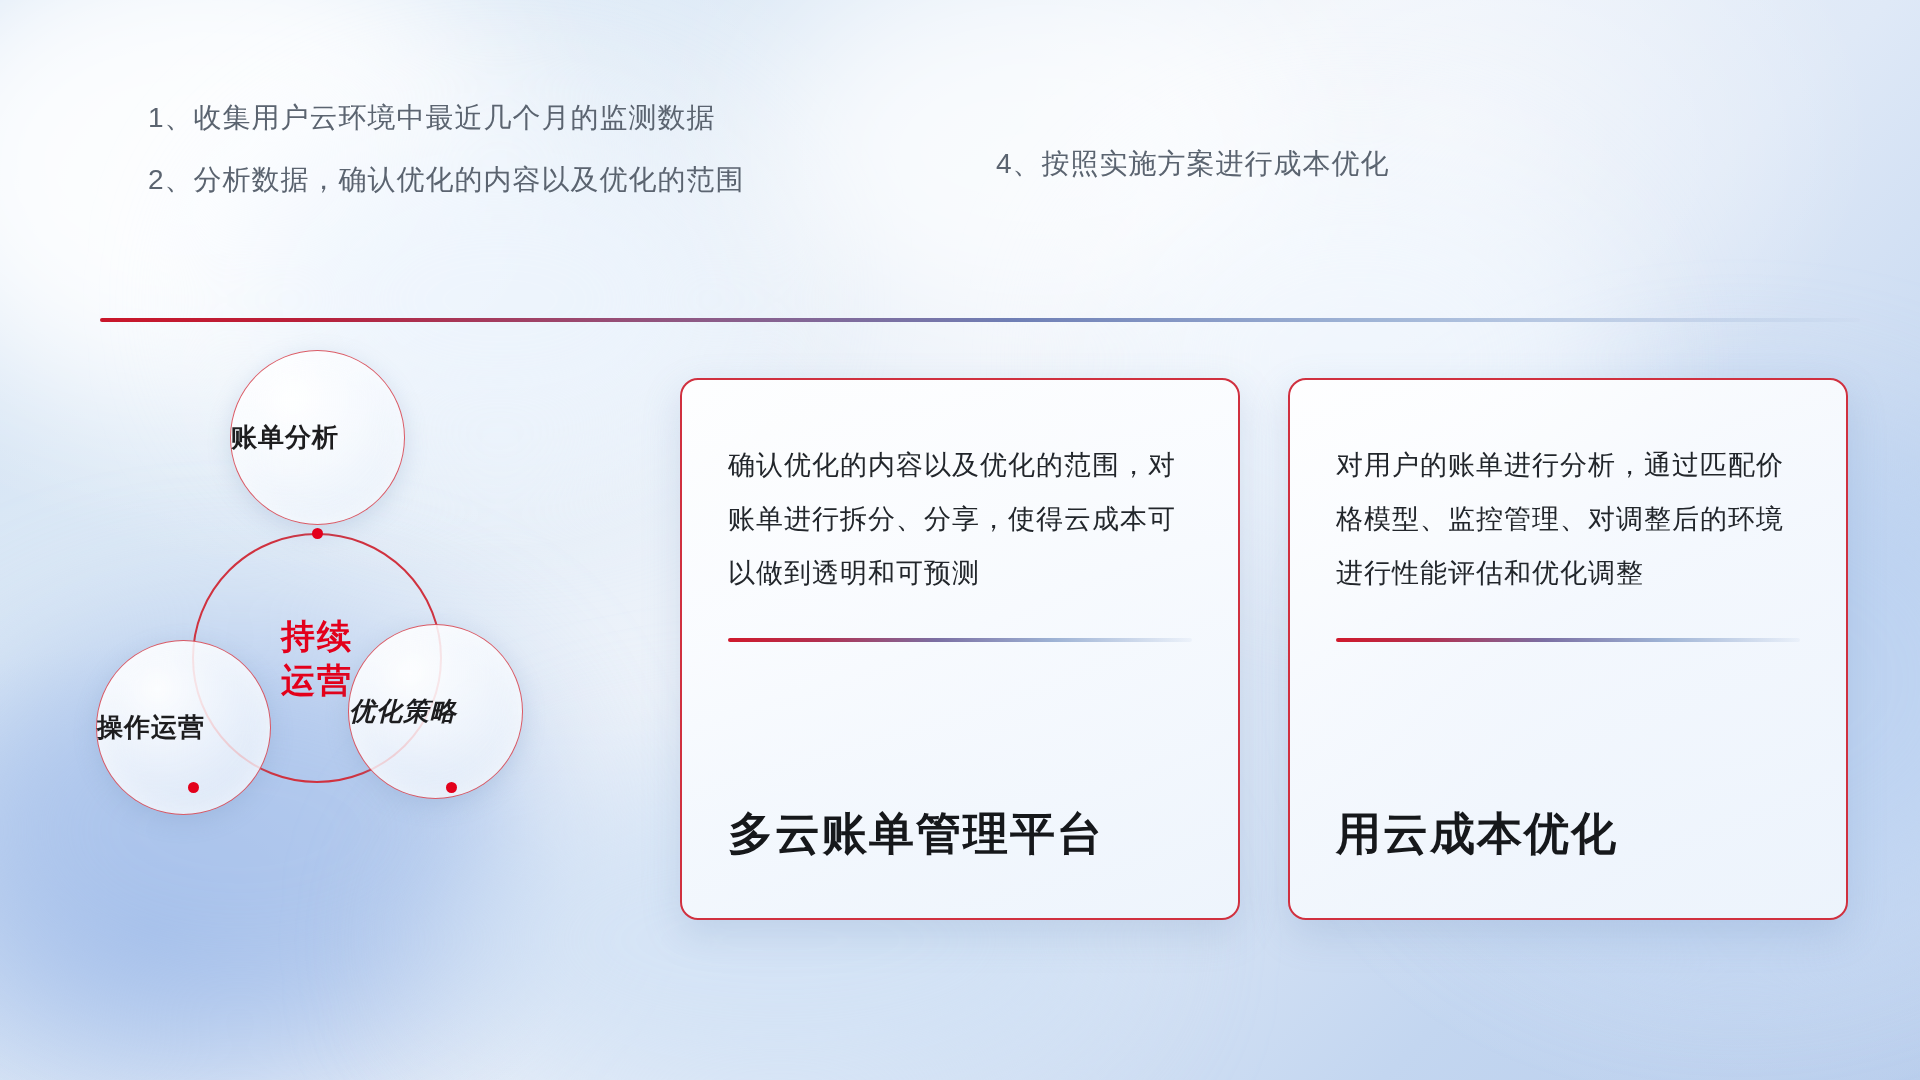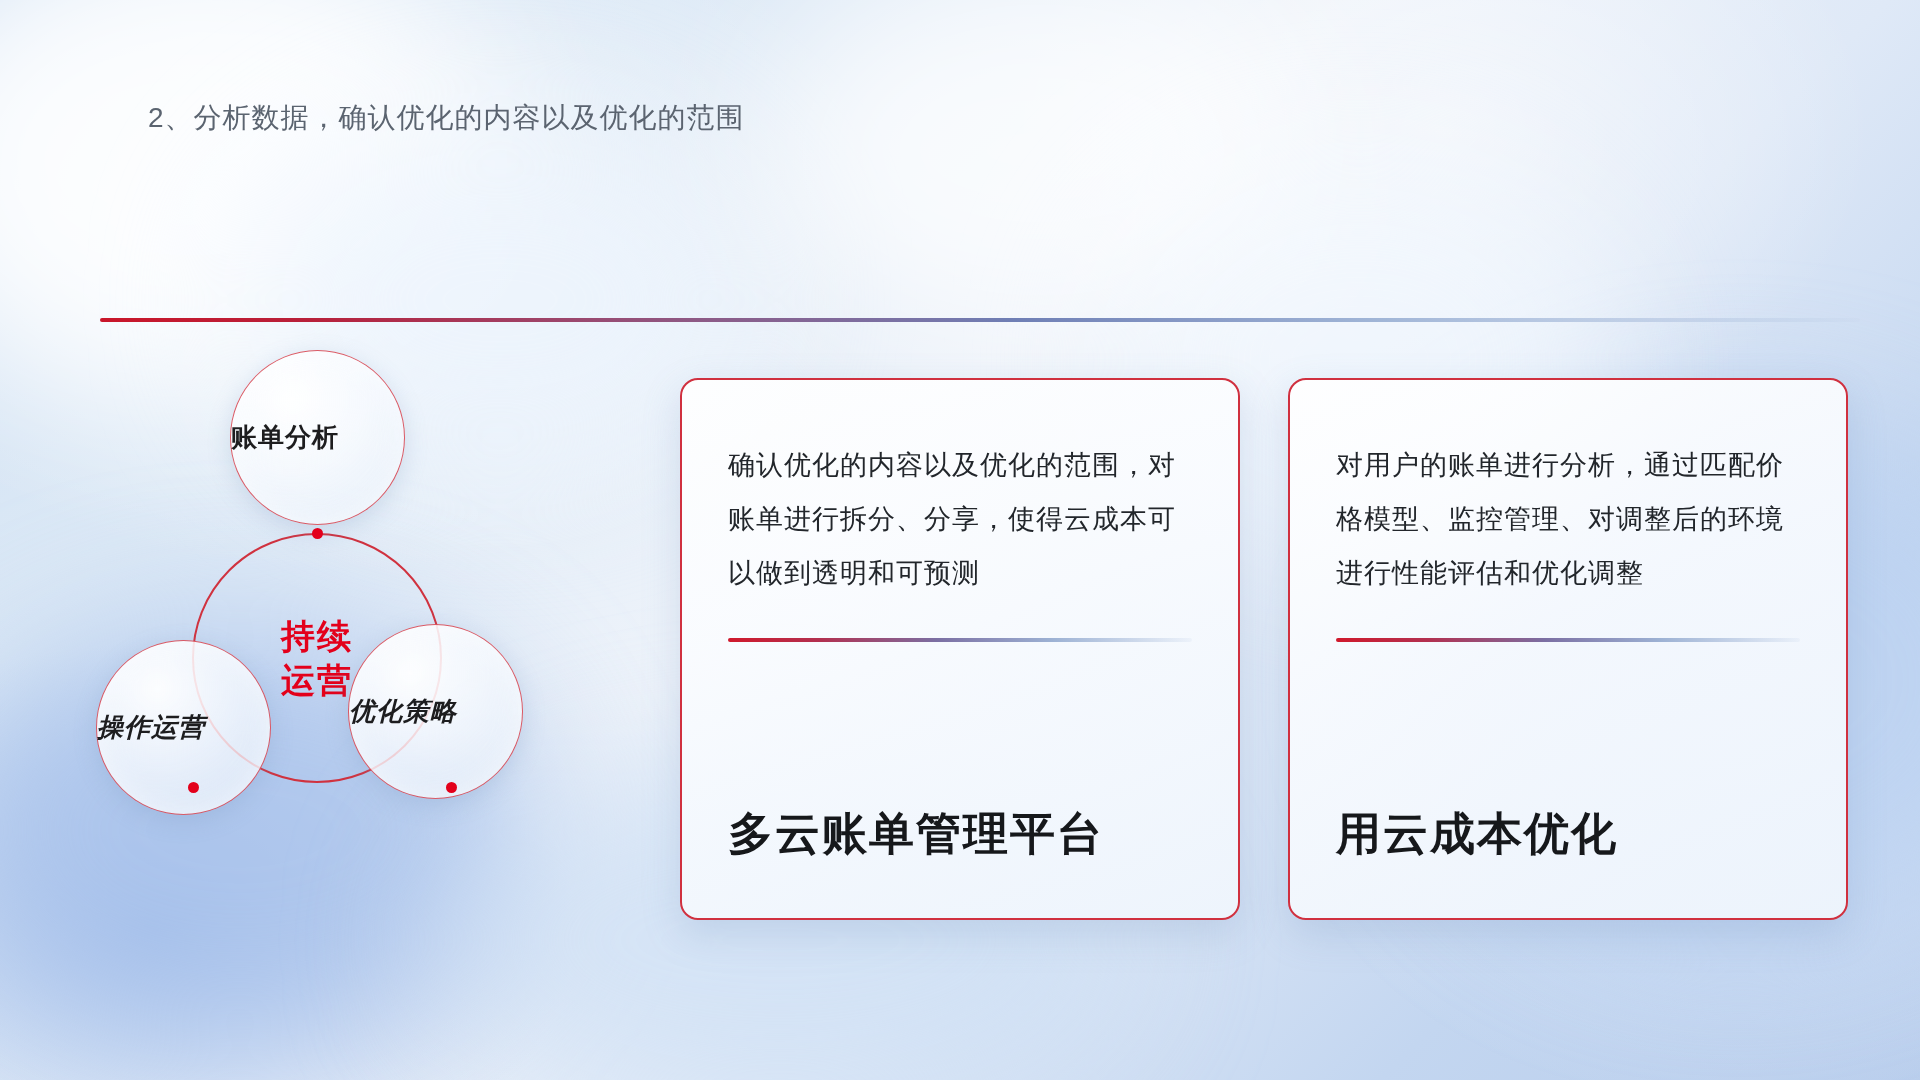--- a/index.html
+++ b/index.html
@@ -108,21 +108,21 @@
   }
   .bubble span {
     display: block;
     font-size: 26px;
     font-weight: bold;
     color: #1d1d1f;
     line-height: 1.35;
     letter-spacing: 1px;
   }
   .bubble-top  { left: 134px; top: 0px;   width: 175px; height: 175px; }
-  .bubble-left { left: 0px;   top: 290px; width: 175px; height: 175px; font-style: italic; }
+  .bubble-left { left: 0px;   top: 290px; width: 175px; height: 175px; }
   .bubble-right{ left: 252px; top: 274px; width: 175px; height: 175px; font-style: italic; }
 
   .venn-center {
     position: absolute;
     left: 96px;
     top: 183px;
     width: 250px;
     height: 250px;
     display: flex;
     flex-direction: column;
@@ -197,24 +197,26 @@
 
   <div class="blob b1"></div>
   <div class="blob b2"></div>
   <div class="blob b3"></div>
   <div class="blob b4"></div>
   <div class="blob b5"></div>
   <div class="blob b6"></div>
   <div class="blob b7"></div>
 
   <div class="steps">
+    <div class="step-line">1、收集用户云环境中最近几个月的监测数据</div>
     <div class="step-line">2、分析数据，确认优化的内容以及优化的范围</div>
   </div>
 
   <div class="steps-right">
+    <div class="step-line">4、按照实施方案进行成本优化</div>
   </div>
 
   <div class="divider"></div>
 
   <div class="venn">
     <div class="ring ring-main"></div>
 
     <div class="venn-center">
       <span>持续</span>
       <span>运营</span>

